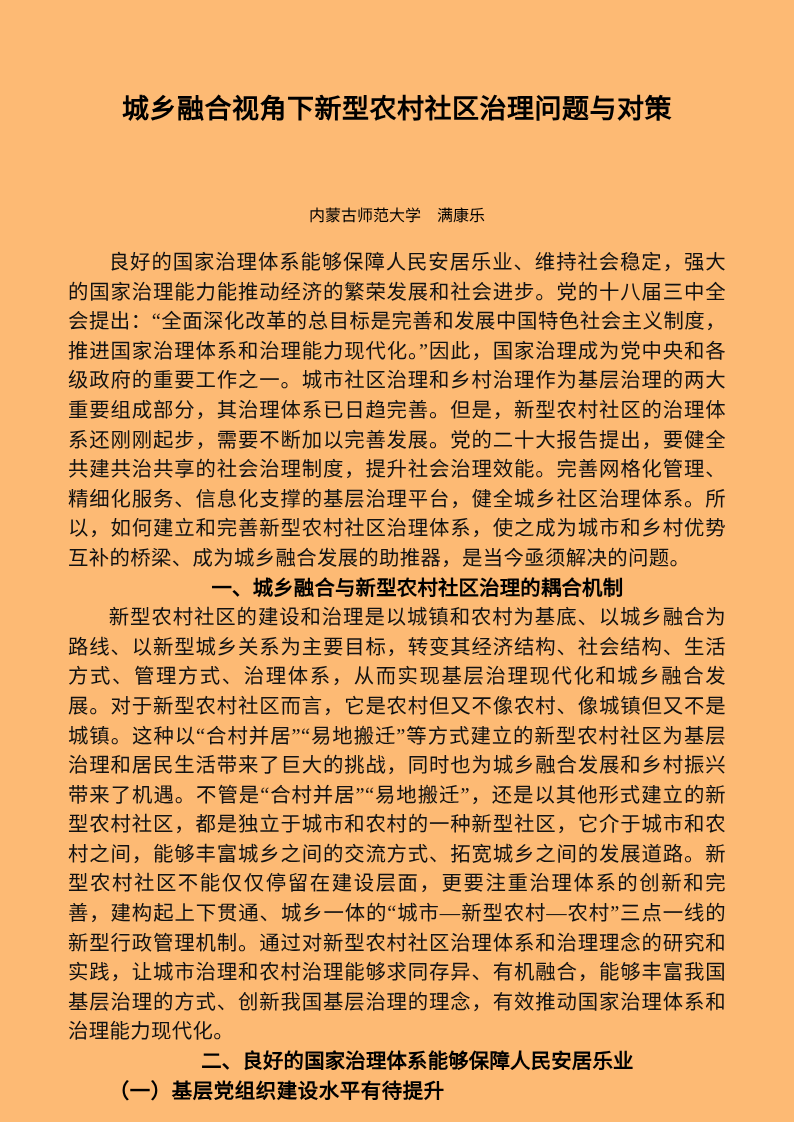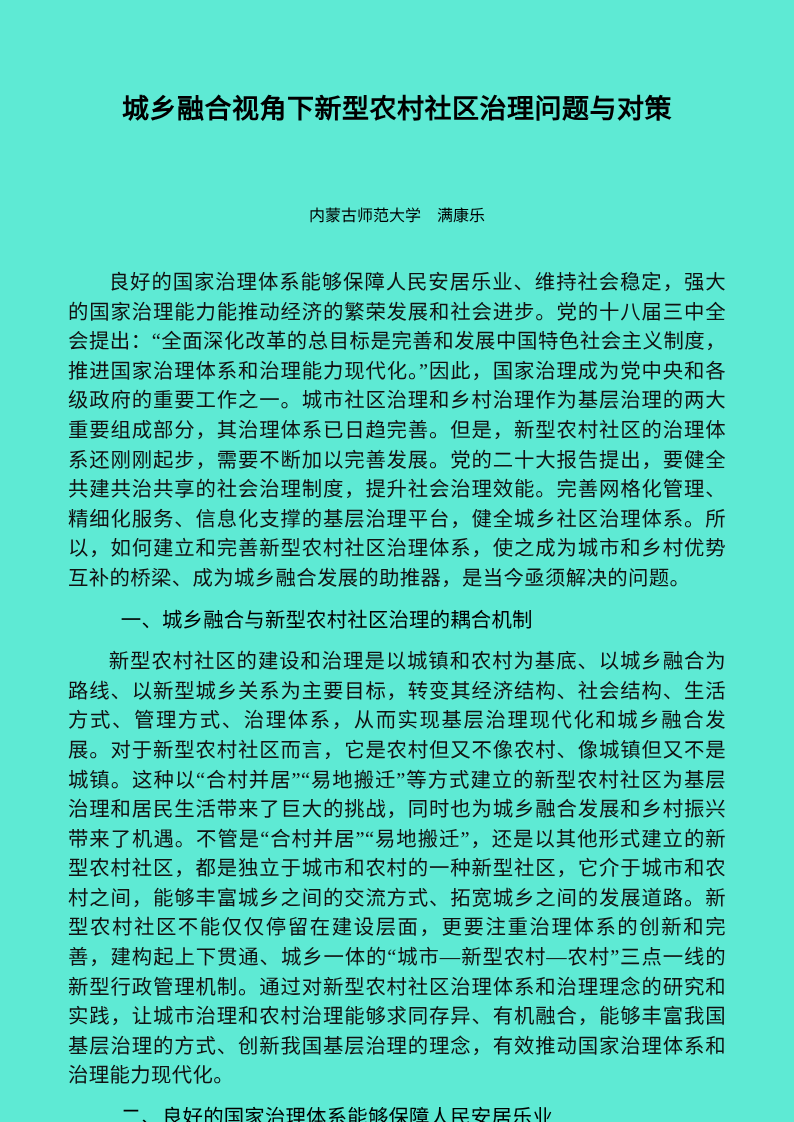--- a/index.html
+++ b/index.html
@@ -7,21 +7,21 @@
     margin: 0;
     padding: 0;
     background: #ffffff;
   }
 
   .page {
     position: relative;
     width: 794px;
     height: 1122px;
     margin: 0 auto;
-    background: #5eead4;
+    background: #fdba74;
     overflow: hidden;
     box-sizing: border-box;
     padding: 0;
   }
 
   .content {
     position: absolute;
     left: 68px;
     top: 0;
     width: 658px;
@@ -60,33 +60,34 @@
     line-height: 29.6px;
     color: #111111;
     text-align: justify;
     text-justify: inter-ideograph;
     margin: 0;
     text-indent: 2em;
     letter-spacing: 0.35px;
   }
 
   .body-par.first {
-    margin-top: 40px;
+    margin-top: 20px;
   }
 
   
   .heading-1 {
     font-family: "Liberation Sans", "DejaVu Sans", sans-serif;
-    font-weight: normal;
+    font-weight: bold;
     font-size: 20.4px;
     line-height: 29.6px;
     color: #000000;
-    margin: 12px;
+    margin: 0;
     text-indent: 2em;
     letter-spacing: 0.2px;
+    text-align: center;
   }
 
   
   .heading-2 {
     font-family: "Liberation Serif", "DejaVu Serif", serif;
     font-weight: bold;
     font-size: 20.4px;
     line-height: 29.6px;
     color: #000000;
     margin: 0;

